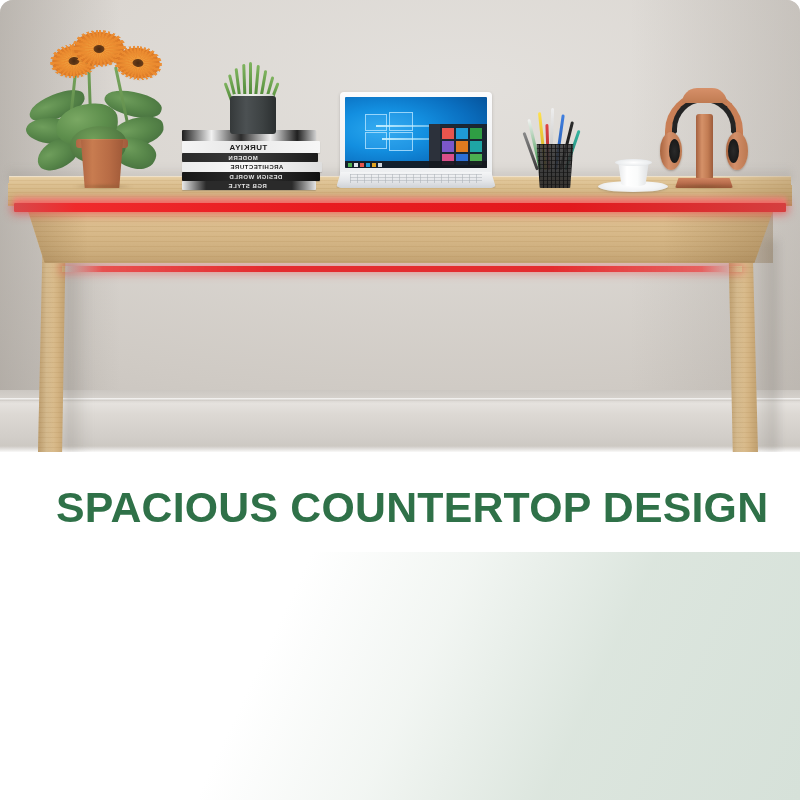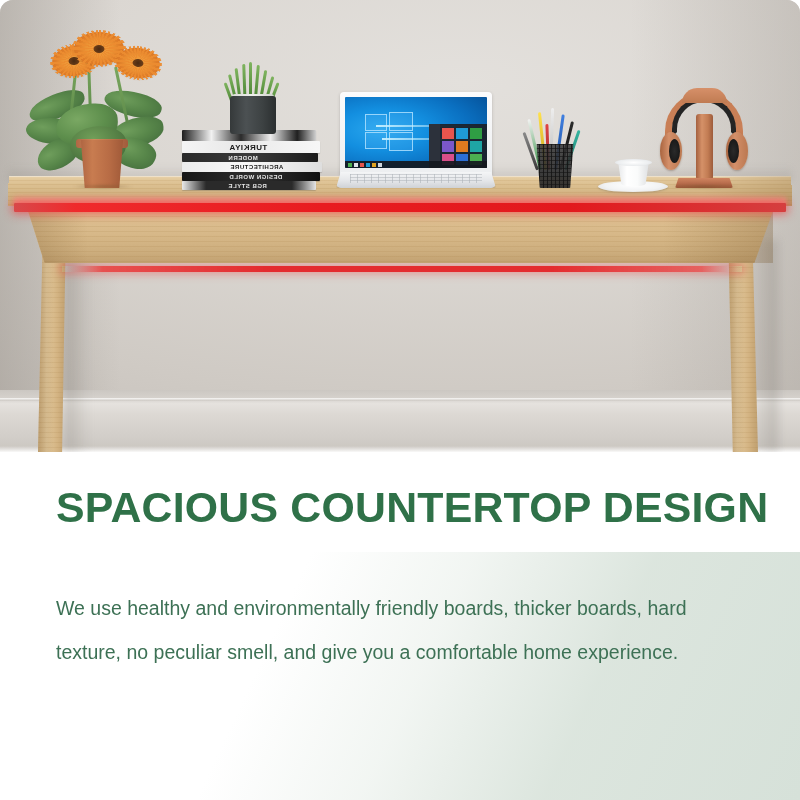--- a/index.html
+++ b/index.html
@@ -622,15 +622,14 @@
       </div>
       <div class="earcup right">
         <div class="earpad"></div>
       </div>
     </div>
     <div class="contact" style="left:668px; top:184px; width:72px;"></div>
 
   </div>
 
   <div class="headline">SPACIOUS COUNTERTOP DESIGN</div>
-  <div class="body-copy">We use healthy and environmentally friendly boards, thicker boards, hard texture, no peculiar smell, and give you a comfortable home experience.</div>
 
 </div>
 
 </body></html>

